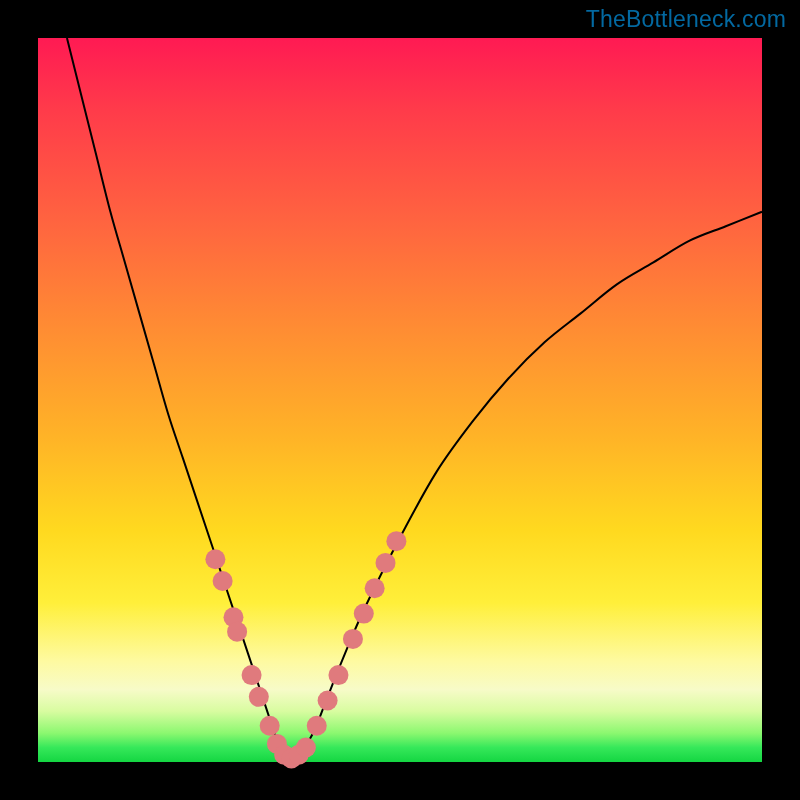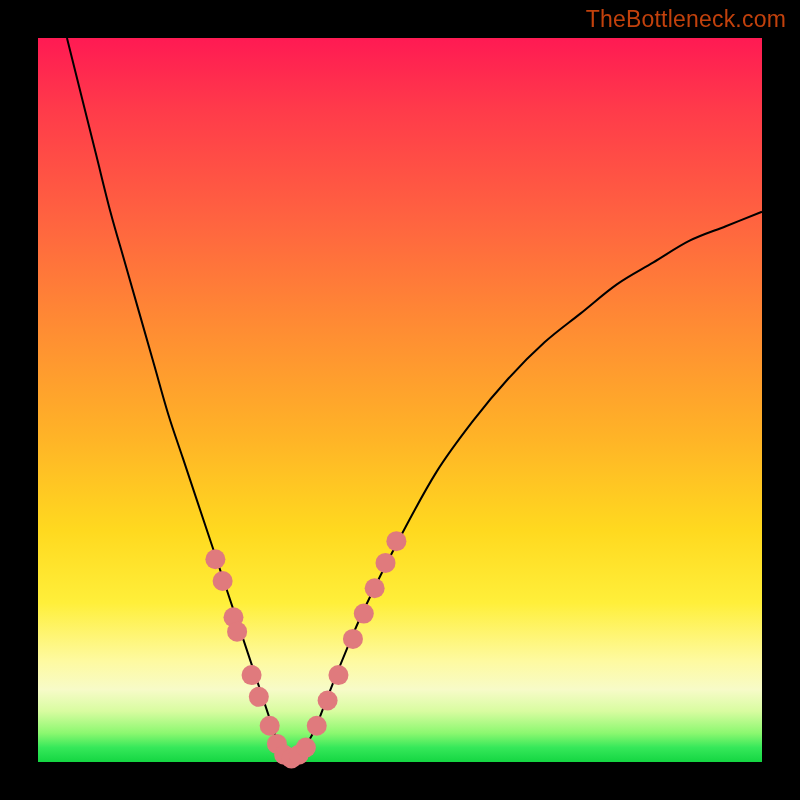--- a/index.html
+++ b/index.html
@@ -38,21 +38,21 @@
       #d8fca0 93%,
       #8cf870 96%,
       #36e85a 98%,
       #14d642 100%
     );
   }
   .watermark {
     position: absolute;
     top: 6px;
     right: 14px;
-    color: #c2410c;
+    color: #0369a1;
     font-size: 23px;
     font-weight: 400;
     letter-spacing: 0.2px;
     z-index: 10;
   }
   svg.curve {
     position: absolute;
     left: 0; top: 0;
     width: 724px; height: 724px;
     overflow: visible;

